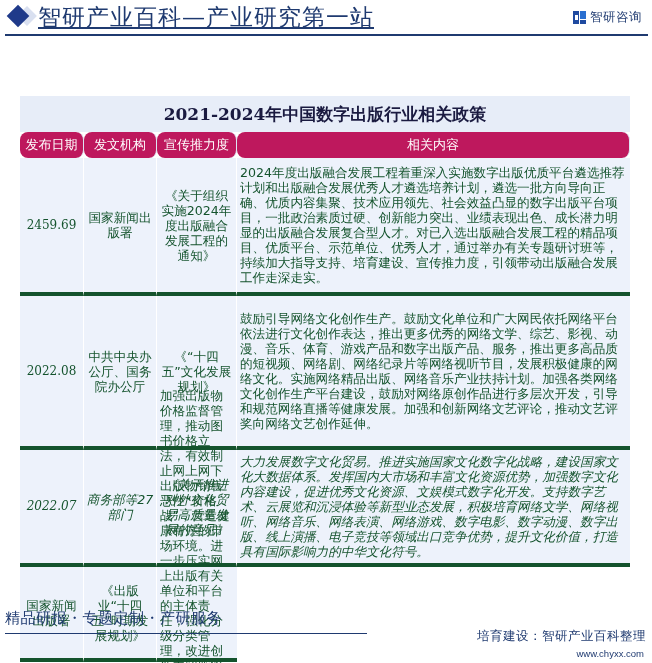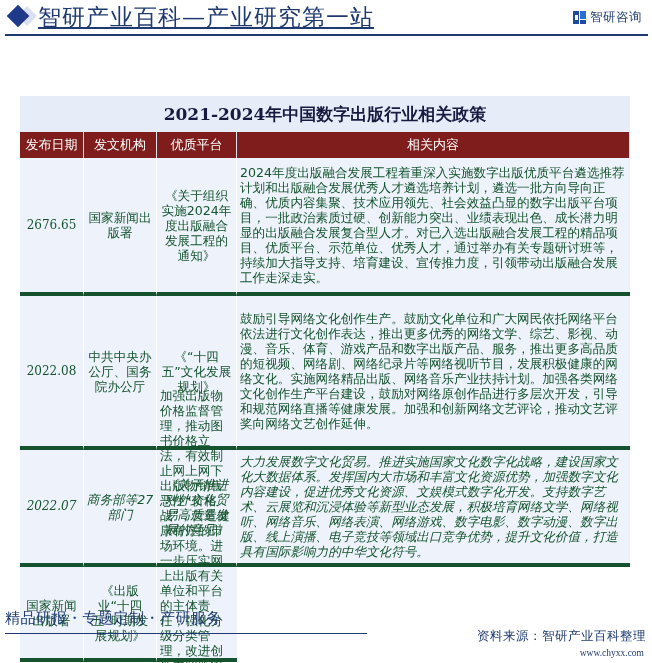--- a/index.html
+++ b/index.html
@@ -15,31 +15,31 @@
   .logo-mark { width: 13px; height: 13px; position: relative; }
   .logo-mark .a { position: absolute; left: 0; top: 0; width: 6px; height: 13px; background: #1f4aa0; }
   .logo-mark .b { position: absolute; left: 7px; top: 0; width: 6px; height: 8px; background: #2a6fd0; }
   .logo-mark .c { position: absolute; left: 7px; top: 9px; width: 6px; height: 4px; background: #1f4aa0; }
   .logo-mark .d { position: absolute; left: 2px; top: 4px; width: 3px; height: 5px; background: #ffffff; }
   .logo-text { font-size: 12.5px; color: #1f3a70; letter-spacing: 0.5px; }
 
   .table-wrap { position: absolute; left: 20px; top: 56px; width: 610px; }
   .title-band { height: 36px; background: #e7edf8; display: flex; align-items: center; justify-content: center; font-family: "DejaVu Serif", "Liberation Serif", serif; font-size: 17px; font-weight: bold; color: #1a1a40; margin-top: 40px; }
   .grid { display: grid; grid-template-columns: 64px 73px 80px 393px; }
-  .hcell { height: 26px; background: #7f1d1d; color: #ffffff; font-size: 13px; display: flex; align-items: center; justify-content: center; border-right: 1px solid #dde5f3; }
+  .hcell { height: 26px; background: #be185d; color: #ffffff; font-size: 13px; display: flex; align-items: center; justify-content: center; border-right: 1px solid #dde5f3; border-radius: 8px; }
   .hcell:last-child { border-right: none; }
   .cell { background: #edf2fb; border-right: 1px solid #ffffff; border-bottom: 4px solid #14532d; font-size: 12.6px; line-height: 15px; display: flex; align-items: center; justify-content: center; text-align: center; padding: 0 2px; color: #14532d; }
   .cell.date { font-family: "DejaVu Serif", "Liberation Serif", serif; font-size: 12px; }
   .cell.content { text-align: left; justify-content: flex-start; padding: 2px 3px 2px 3px; border-right: none; }
   .r1 { height: 138px; } .r2 { height: 154px; } .r3 { height: 117px; font-style: italic; } .r4 { height: 95px; }
 
   .foot-rule { position: absolute; left: 5px; top: 633px; width: 362px; height: 1px; background: #1f3a70; }
   .source { position: absolute; right: 6px; top: 628px; font-size: 12.5px; color: #1f3a70; letter-spacing: 0.5px; }
   .slogan { position: absolute; left: 5px; top: 609px; font-size: 15px; color: #1f3a70; letter-spacing: 0.5px; }
-  .url { position: absolute; right: 8px; top: 648px; font-family: Liberation Serif, serif; font-size: 9.5px; color: #1f3a70; }
+  .url { position: absolute; right: 8px; top: 648px; font-family: Liberation Sans, sans-serif; font-size: 9.5px; color: #1f3a70; }
 </style>
 </head>
 <body>
 
 <div class="topbar">
   <div class="diamond-shadow"></div>
   <div class="diamond"></div>
   <div class="brand-title">智研产业百科—产业研究第一站</div>
   <div class="logo-wrap">
     <div class="logo-mark">
@@ -51,24 +51,24 @@
     <span class="logo-text">智研咨询</span>
   </div>
   <div class="top-rule"></div>
 </div>
 
 <div class="table-wrap">
   <div class="title-band">2021-2024年中国数字出版行业相关政策</div>
   <div class="grid">
     <div class="hcell">发布日期</div>
     <div class="hcell">发文机构</div>
-    <div class="hcell">优质平台</div>
+    <div class="hcell">宣传推力度</div>
     <div class="hcell">相关内容</div>
 
-    <div class="cell date r1">2676.65</div>
+    <div class="cell date r1">2459.69</div>
     <div class="cell r1">国家新闻出版署</div>
     <div class="cell r1">《关于组织实施2024年度出版融合发展工程的通知》</div>
     <div class="cell content r1">2024年度出版融合发展工程着重深入实施数字出版优质平台遴选推荐计划和出版融合发展优秀人才遴选培养计划，遴选一批方向导向正确、优质内容集聚、技术应用领先、社会效益凸显的数字出版平台项目，一批政治素质过硬、创新能力突出、业绩表现出色、成长潜力明显的出版融合发展复合型人才。对已入选出版融合发展工程的精品项目、优质平台、示范单位、优秀人才，通过举办有关专题研讨班等，持续加大指导支持、培育建设、宣传推力度，引领带动出版融合发展工作走深走实。</div>
 
     <div class="cell date r2">2022.08</div>
     <div class="cell r2">中共中央办公厅、国务院办公厅</div>
     <div class="cell r2">《“十四五”文化发展规划》</div>
     <div class="cell content r2">鼓励引导网络文化创作生产。鼓励文化单位和广大网民依托网络平台依法进行文化创作表达，推出更多优秀的网络文学、综艺、影视、动漫、音乐、体育、游戏产品和数字出版产品、服务，推出更多高品质的短视频、网络剧、网络纪录片等网络视听节目，发展积极健康的网络文化。实施网络精品出版、网络音乐产业扶持计划。加强各类网络文化创作生产平台建设，鼓励对网络原创作品进行多层次开发，引导和规范网络直播等健康发展。加强和创新网络文艺评论，推动文艺评奖向网络文艺创作延伸。</div>
 
     <div class="cell date r3">2022.07</div>
@@ -76,15 +76,15 @@
     <div class="cell r3">《关于推进对外文化贸易高质量发展的意见》</div>
     <div class="cell content r3">大力发展数字文化贸易。推进实施国家文化数字化战略，建设国家文化大数据体系。发挥国内大市场和丰富文化资源优势，加强数字文化内容建设，促进优秀文化资源、文娱模式数字化开发。支持数字艺术、云展览和沉浸体验等新型业态发展，积极培育网络文学、网络视听、网络音乐、网络表演、网络游戏、数字电影、数字动漫、数字出版、线上演播、电子竞技等领域出口竞争优势，提升文化价值，打造具有国际影响力的中华文化符号。</div>
 
     <div class="cell r4">国家新闻出版署</div>
     <div class="cell r4">《出版业“十四五”时期发展规划》</div>
     <div class="cell content r4">加强出版物价格监督管理，推动图书价格立法，有效制止网上网下出版物销售恶性“价格战”，营造健康有序的市场环境。进一步压实网上出版有关单位和平台的主体责任，强化分级分类管理，改进创新内容监管方式手段，加大网络游戏等重点领域专项治理，对人民群众反映突出的问题和乱象重拳整治，更好优化网上出版生态。</div>
   </div>
 </div>
 
 <div class="foot-rule"></div>
-<div class="source">资料来源：智研产业百科整理</div>
+<div class="source">培育建设：智研产业百科整理</div>
 <div class="slogan">精品研报・专题定制・产研服务</div>
 <div class="url">www.chyxx.com</div>
 
 </body></html>

